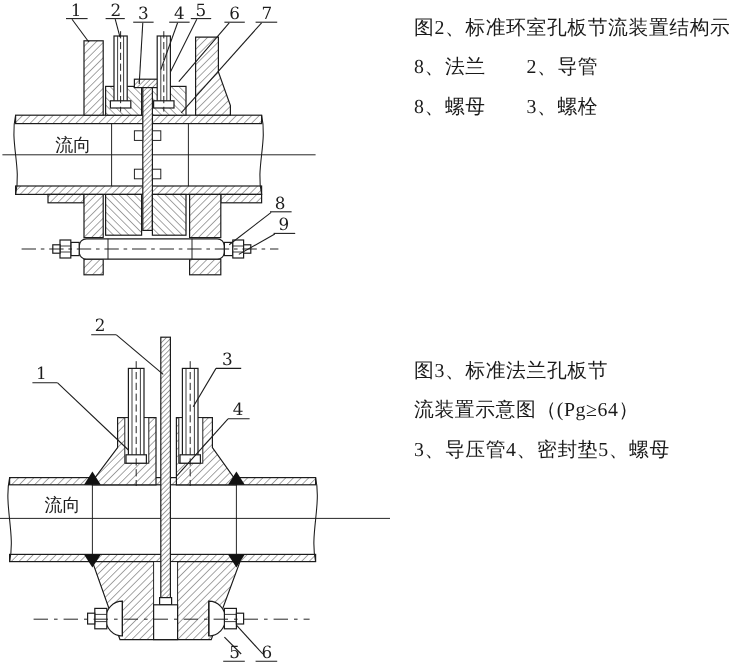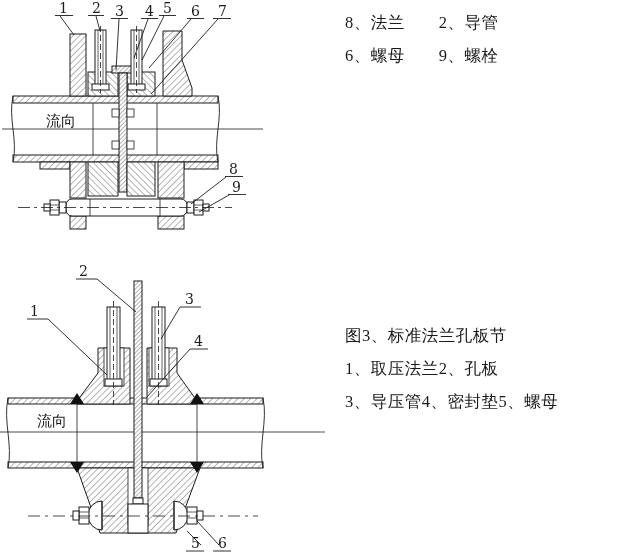--- a/index.html
+++ b/index.html
@@ -3,21 +3,21 @@
 <meta charset="utf-8">
 <style>
   html,body{margin:0;padding:0;background:#fff;}
   .stage{position:relative;width:628px;height:554px;background:#fff;overflow:hidden;
          font-family:"Liberation Serif","DejaVu Serif",serif;color:#1a1a1a;}
   .figsvg{position:absolute;left:0;}
   #fig2svg{top:0;}
   #fig3svg{top:254px;}
   .caption{position:absolute;left:345px;width:282px;}
   #cap2{top:6px;}
-  #cap3{top:292px;margin-top:27px;}
+  #cap3{top:292px;}
   .cap-line{height:33px;line-height:33px;font-size:16.5px;letter-spacing:0.5px;
             white-space:pre;color:#1a1a1a;}
   svg text{fill:#1c1c1c;}
   .num{font-family:"DejaVu Serif","Liberation Serif",serif;font-size:14px;}
   .flow{font-family:"Liberation Serif","DejaVu Serif",serif;font-size:15px;}
 </style>
 </head>
 <body>
 
 <div class="stage">
@@ -260,23 +260,24 @@
       </g>
       <g>
         <line x1="197" y1="267" x2="219" y2="291"></line>
           <line x1="213" y1="297" x2="231" y2="297"></line>
         <text class="num" x="218" y="294" stroke="none">6</text>
       </g>
     </g>
   </svg>
 
   <div class="caption" id="cap2">
+    <div class="cap-line">图2、标准环室孔板节流装置结构示</div>
     <div class="cap-line">8、法兰　　2、导管</div>
-    <div class="cap-line">6、螺母　　9、螺栓</div>
+    <div class="cap-line">8、螺母　　3、螺栓</div>
   </div>
 
   <div class="caption" id="cap3">
     <div class="cap-line">图3、标准法兰孔板节</div>
-    <div class="cap-line">1、取压法兰2、孔板</div>
+    <div class="cap-line">流装置示意图（(Pg≥64）</div>
     <div class="cap-line">3、导压管4、密封垫5、螺母</div>
   </div>
 
 </div>
 
 </body></html>

